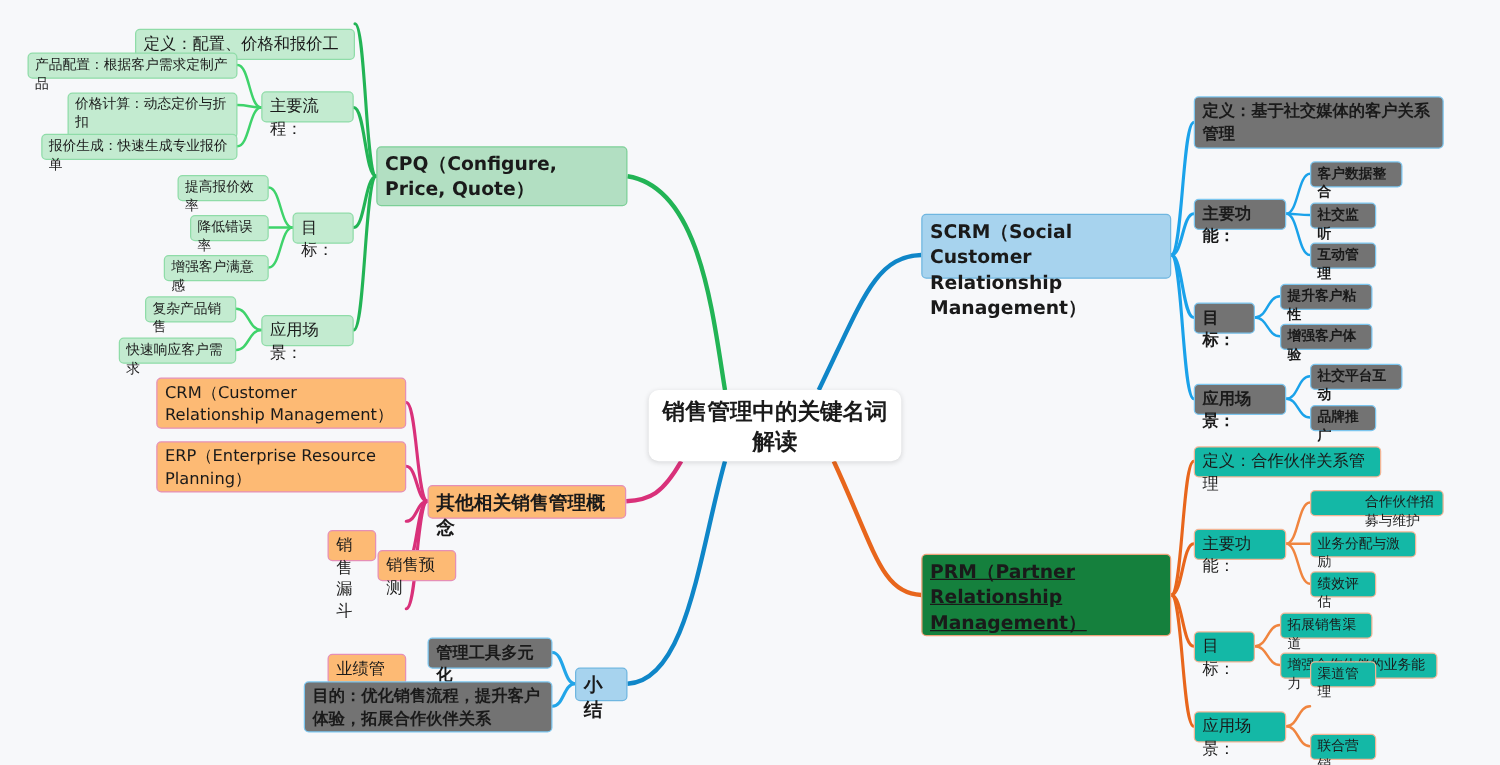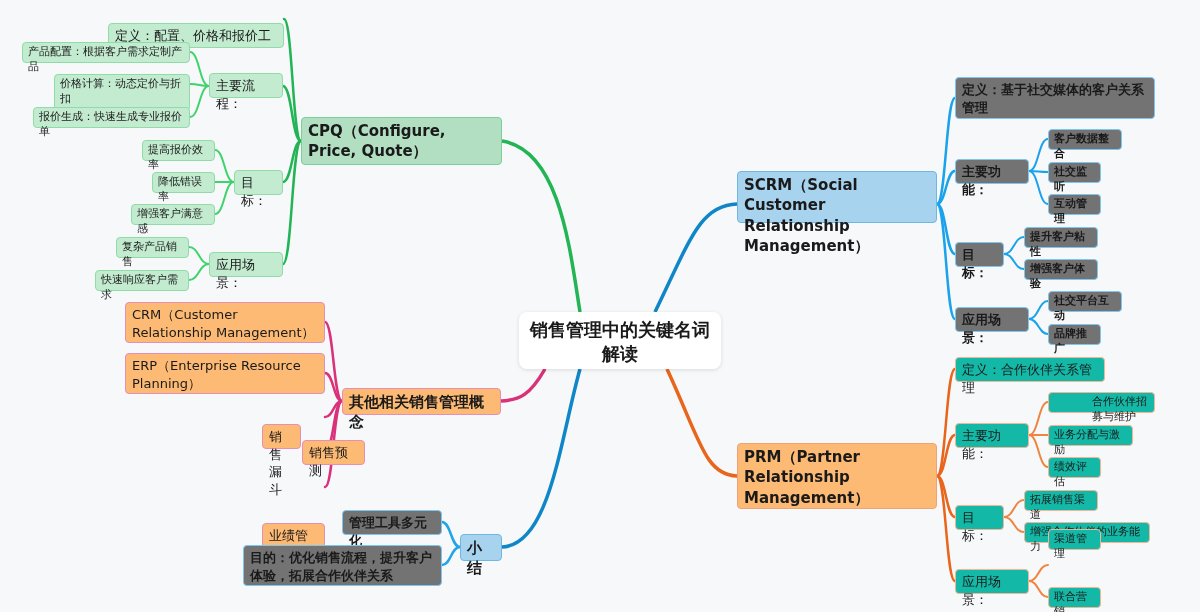--- a/index.html
+++ b/index.html
@@ -10,21 +10,21 @@
   .s { font-size:11px; padding:2px 5px; }
   .m { font-size:13px; padding:3px 6px; }
   .l { font-size:15px; font-weight:bold; padding:3px 6px; }
   .root { font-size:18px; font-weight:bold; text-align:center; background:#ffffff; border:none; border-radius:8px;
           box-shadow:0 1px 4px rgba(0,0,0,0.12); padding:6px 10px; line-height:1.35; }
   .g1 { background:#b2dfc2; border-color:#7ccf97; }
   .g2 { background:#c3ebd0; border-color:#8fdca8; }
   .p1 { background:#fdba74; border-color:#e58fb6; }
   .b1 { background:#a7d3ee; border-color:#6fb6e0; }
   .b2 { background:#737373; border-color:#7cc6ef;font-weight:bold; }
-  .o1 { background:#fdba74; border-color:#eea27a; }
+  .o1 { background:#15803d; border-color:#eea27a;text-decoration:underline; }
   .o2 { background:#14b8a6; border-color:#f2b595; }
 </style>
 </head>
 <body>
 
 <svg id="links">
     <path d="M580,312 C570,250 560,150 502,141" fill="none" stroke="#22b455" stroke-width="3.5"></path>
     <path d="M545,369 C530,395 520,400 501,401" fill="none" stroke="#d9317a" stroke-width="3.5"></path>
     <path d="M580,369 C560,440 550,545 502,547" fill="none" stroke="#0f86c8" stroke-width="3.5"></path>
     <path d="M655,312 C690,240 700,205 737,204" fill="none" stroke="#0f86c8" stroke-width="3.5"></path>

